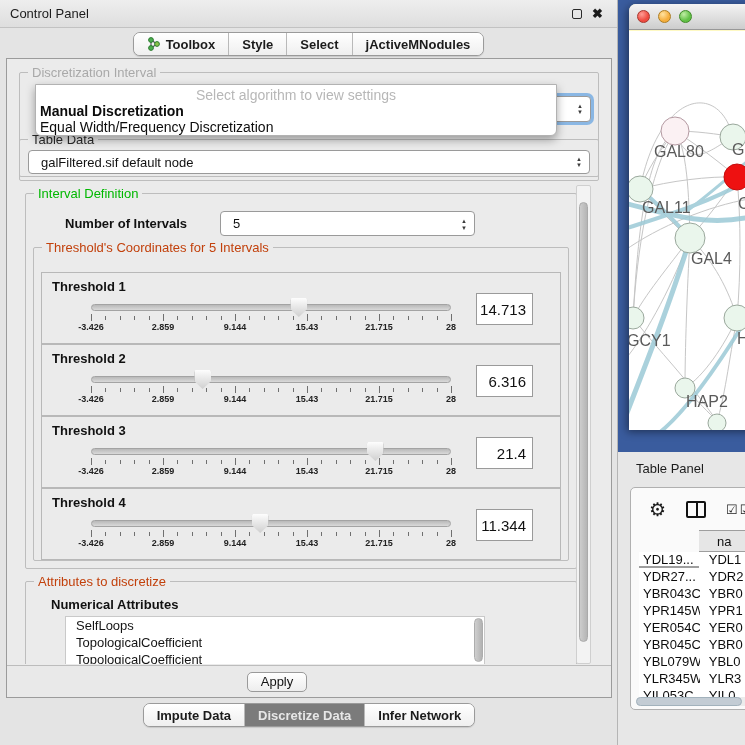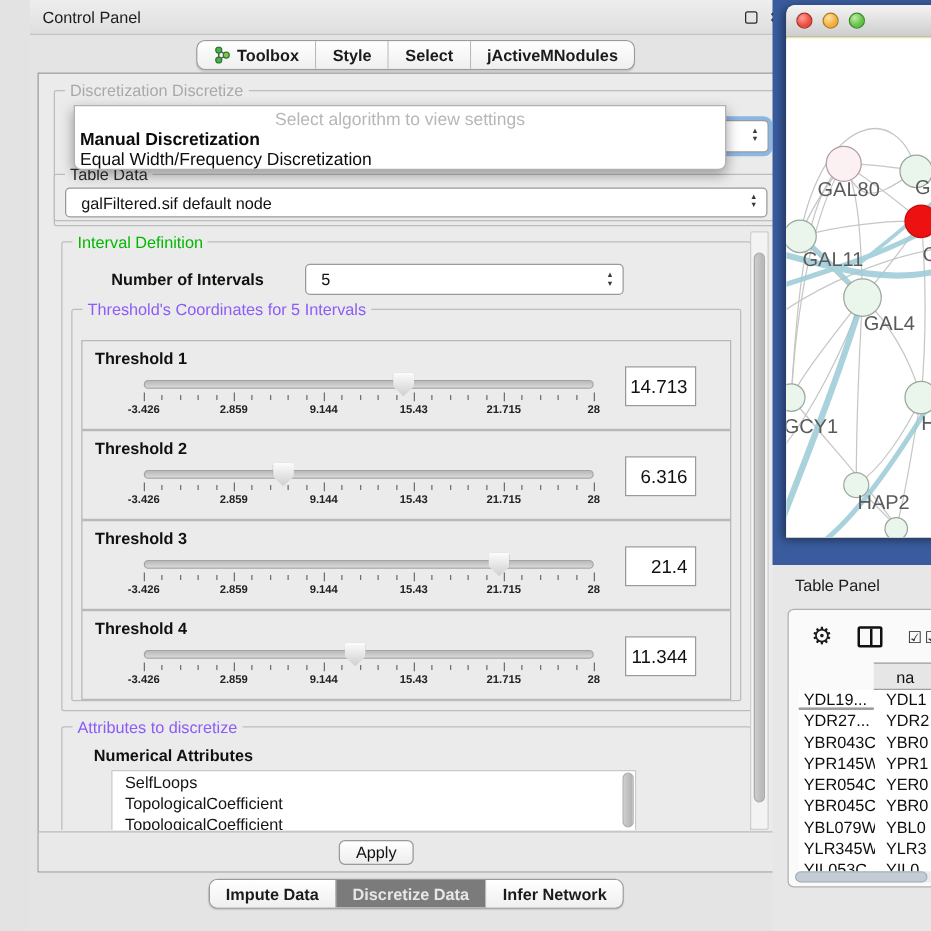--- a/index.html
+++ b/index.html
@@ -2,21 +2,21 @@
 <html><head>
 <meta charset="utf-8">
 <style>
   * { margin:0; padding:0; box-sizing:border-box; }
   html,body { width:745px; height:745px; }
   body { font-family:"Liberation Sans", sans-serif; background:#e3e3e3; position:relative; overflow:hidden; }
 
   .stage { position:absolute; inset:0; width:745px; height:745px; }
 
   
-  .control-panel { position:absolute; left:0; top:0; width:618px; height:745px; background:#e4e4e4; border-right:1px solid #b5b5b5;margin-left:24px; }
+  .control-panel { position:absolute; left:0; top:0; width:618px; height:745px; background:#e4e4e4; border-right:1px solid #b5b5b5; }
   .cp-titlebar { position:absolute; left:0; top:0; width:100%; height:28px; background:linear-gradient(#eeeeee,#dedede); border-bottom:1px solid #c2c2c2; display:flex; align-items:center; }
   .cp-title { font-size:13px; color:#1c1c1c; padding-left:10px; }
   .cp-title-icons { margin-left:auto; display:flex; align-items:center; gap:10px; padding-right:14px; }
   .float-icon { width:10px; height:10px; border:1.6px solid #2a2a2a; border-radius:2px; display:inline-block; }
   .close-icon { font-size:13px; font-weight:bold; color:#1a1a1a; line-height:10px; }
 
   
   .tabs-row { position:absolute; top:32px; left:0; width:100%; display:flex; justify-content:center; }
   .seg-group { display:flex; border:1px solid #9a9a9a; border-radius:7px; overflow:hidden; background:#fdfdfd; height:24px; box-shadow:0 1px 1px rgba(0,0,0,.12); }
   .seg { display:flex; align-items:center; gap:5px; padding:0 13px; font-size:13px; font-weight:bold; color:#1b1b1b; background:linear-gradient(#ffffff,#efefef); border-right:1px solid #b9b9b9; cursor:default; }
@@ -24,21 +24,21 @@
   .seg.active { background:#7b7b7b; color:#e7e7e7; }
 
   
   .content { position:absolute; left:6px; top:58px; width:606px; height:640px; border:1px solid #9b9b9b; background:#ebebeb; }
 
   .group { position:absolute; border:1px solid #bdbdbd; border-radius:2px; }
   .group-title { position:absolute; top:-8px; left:8px; background:#ebebeb; padding:0 4px; font-size:13px; }
   .gt-gray { color:#a9a9a9; }
   .gt-dark { color:#2b2b2b; }
   .gt-green { color:#00b800; }
-  .gt-blue { color:#8b5cf6; }
+  .gt-blue { color:#c2410c; }
 
   
   .combo { display:flex; align-items:center; background:#ffffff; border:1px solid #9a9a9a; border-radius:4px; font-size:13px; color:#111; padding-left:12px; position:relative; }
   .combo .arrows { position:absolute; right:7px; top:50%; transform:translateY(-50%); display:flex; flex-direction:column; line-height:5px; font-size:6px; color:#3a3a3a; gap:1px; }
 
   
   .algo-combo { position:absolute; left:33px; top:37px; width:551px; height:26px; box-shadow:0 0 0 3px rgba(105,165,225,.75); z-index:5; }
 
   
   .popup { position:absolute; left:28px; top:25px; width:522px; height:52px; background:#ffffff; border:1px solid #b2b2b2; border-radius:0 0 6px 6px; box-shadow:0 4px 10px rgba(0,0,0,.35); z-index:50; overflow:hidden; }
@@ -149,21 +149,21 @@
           </div>
         <div class="seg">
             <span>jActiveMNodules</span>
           </div>
       </div>
     </div>
 
     <div class="content">
 
       <div class="group" style="left:12px; top:13px; width:580px; height:105px;">
-        <span class="group-title gt-gray">Discretization Discretize</span>
+        <span class="group-title gt-gray">Discretization Interval</span>
       </div>
 
       <div class="combo algo-combo">
         <span class="arrows">
             <span>▲</span>
             <span>▼</span>
           </span>
       </div>
 
       <div class="popup">

